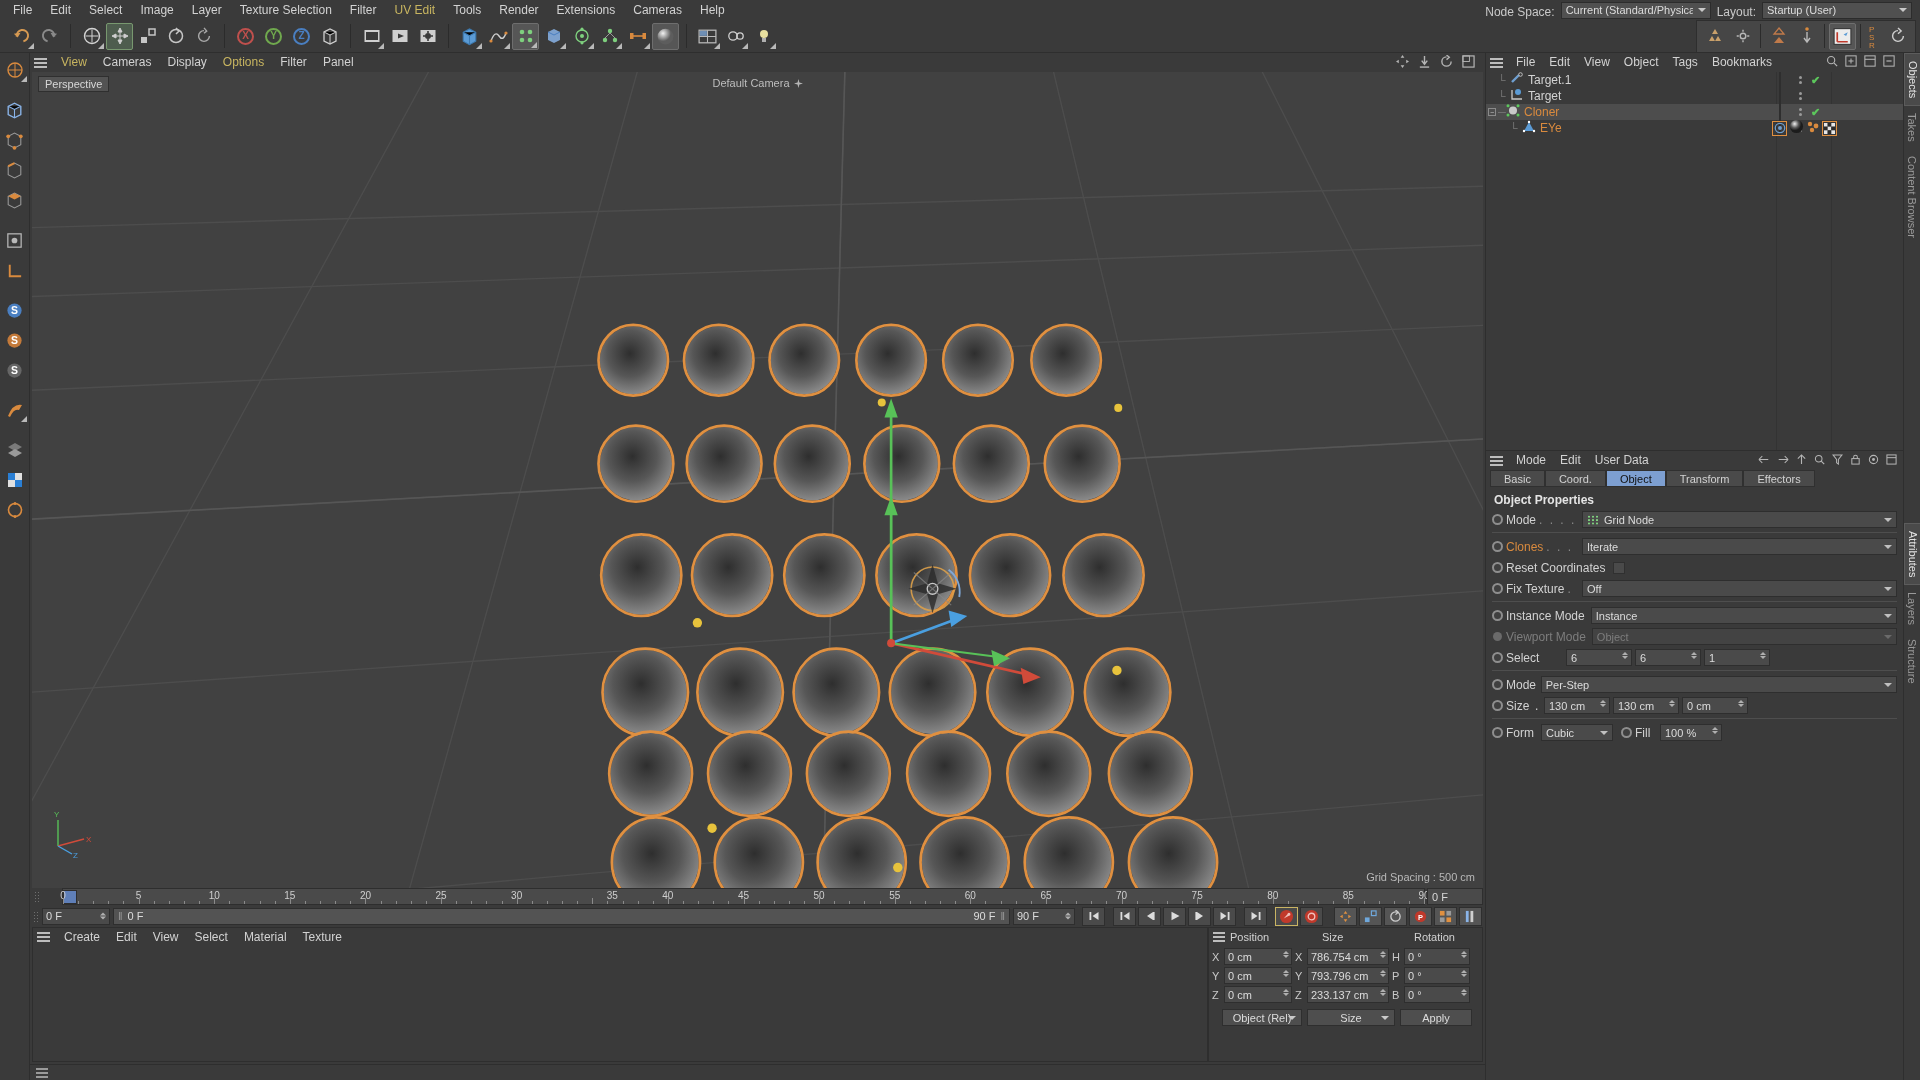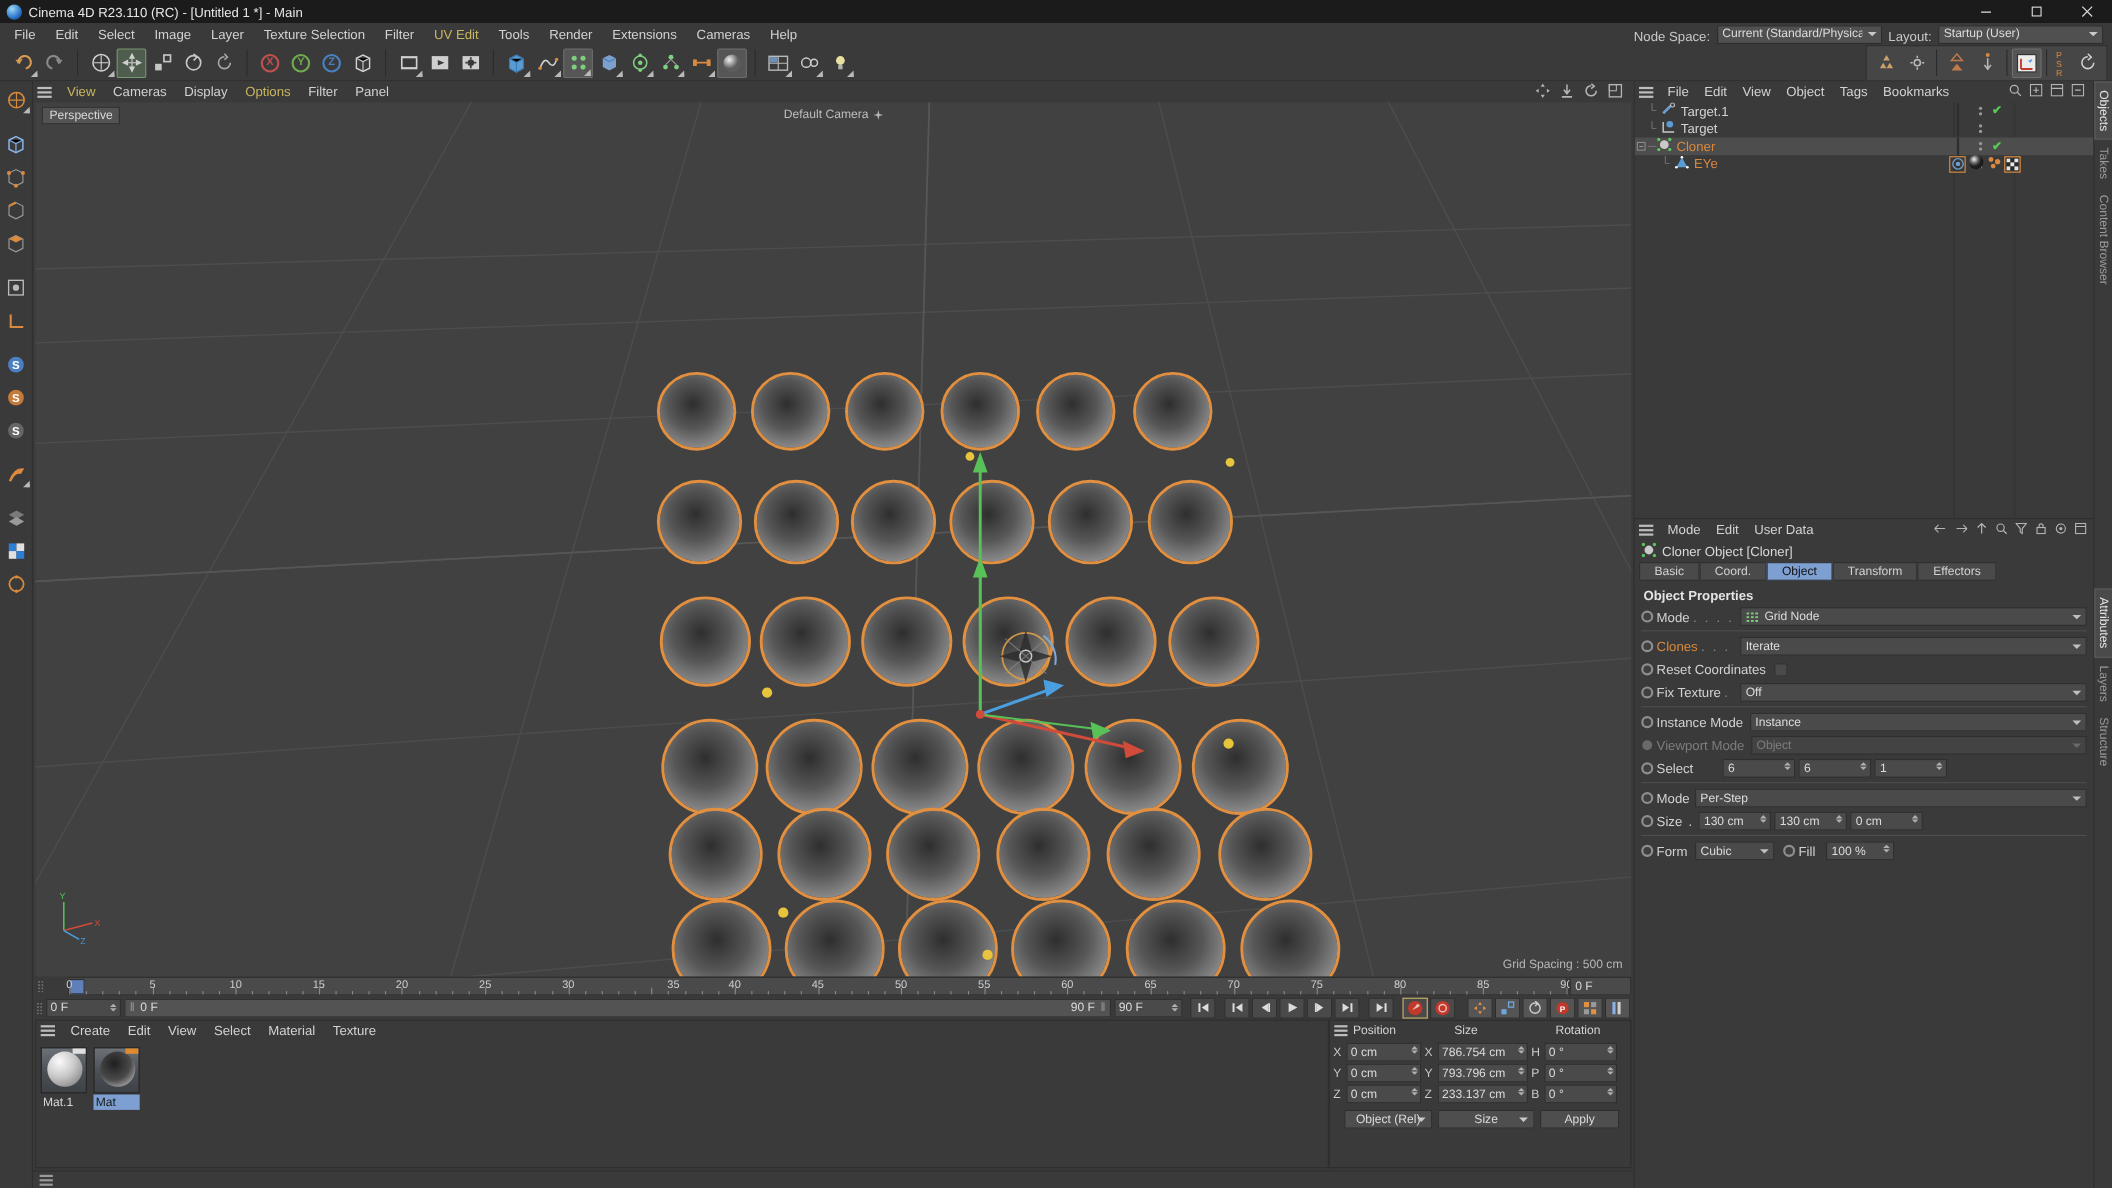--- a/index.html
+++ b/index.html
@@ -179,42 +179,20 @@
   .pcheck { width:12px;height:12px; background:#4a4a4a; border:1px solid #303030;}
   .griddots { width:12px;height:10px; background-image:radial-gradient(#bdbdbd 38%, transparent 40%); background-size:4px 3.4px; flex:0 0 12px;}
   .griddots.g { background-image:radial-gradient(#7ed07e 38%, transparent 40%); }
   .statusbar { height:16px; background:#3a3a3a; display:flex; align-items:center; padding-left:6px; flex:0 0 16px; border-top:1px solid #2e2e2e;}
 </style>
 </head>
 <body>
 
 <div class="app">
 
-  <div class="titlebar">
-    <div class="tlogo"></div>
-    <div class="ttext">Cinema 4D R23.110 (RC) - [Untitled 1 *] - Main</div>
-    <div class="winbtns">
-      <div class="winbtn">
-        <svg width="11" height="11" viewBox="0 0 11 11">
-            <line x1="1" y1="6" x2="10" y2="6" stroke="#e0e0e0" stroke-width="1"></line>
-          </svg>
-      </div>
-      <div class="winbtn">
-        <svg width="11" height="11" viewBox="0 0 11 11">
-            <rect x="1.5" y="1.5" width="8" height="8" fill="none" stroke="#e0e0e0" stroke-width="1"></rect>
-          </svg>
-      </div>
-      <div class="winbtn close">
-        <svg width="11" height="11" viewBox="0 0 11 11">
-            <line x1="1" y1="1" x2="10" y2="10" stroke="#e0e0e0" stroke-width="1"></line>
-            <line x1="10" y1="1" x2="1" y2="10" stroke="#e0e0e0" stroke-width="1"></line>
-          </svg>
-      </div>
-    </div>
-  </div>
 
   <div class="menubar">
     <div class="mi">File</div>
     <div class="mi">Edit</div>
     <div class="mi">Select</div>
     <div class="mi">Image</div>
     <div class="mi">Layer</div>
     <div class="mi">Texture Selection</div>
     <div class="mi">Filter</div>
     <div class="mi hl">UV Edit</div>
@@ -1118,36 +1096,20 @@
               <i style="display:block;width:13px;height:2px;background:#bdbdbd"></i>
               <i style="display:block;width:13px;height:2px;background:#bdbdbd"></i>
             </span>
             <div class="mi">Create</div>
             <div class="mi">Edit</div>
             <div class="mi">View</div>
             <div class="mi">Select</div>
             <div class="mi">Material</div>
             <div class="mi">Texture</div>
           </div>
-          <div class="matlist">
-            <div class="matitem">
-              <div class="matsw">
-                <div class="ball" style="background:radial-gradient(circle at 34% 28%, #fbfbfb, #c9c9c9 45%, #6f6f6f 100%)"></div>
-                <div class="flag"></div>
-              </div>
-              <div class="matname">Mat.1</div>
-            </div>
-            <div class="matitem">
-              <div class="matsw">
-                <div class="ball" style="background:radial-gradient(circle at 40% 34%, #1f1f1f, #4a4a4a 52%, #dcdcdc 100%)"></div>
-                <div class="flag or"></div>
-              </div>
-              <div class="matname sel">Mat</div>
-            </div>
-          </div>
         </div>
 
         <div class="coord">
           <div class="coordhdr">
             <span style="margin-right:5px;display:flex;flex-direction:column;gap:2px">
               <i style="display:block;width:12px;height:2px;background:#bdbdbd"></i>
               <i style="display:block;width:12px;height:2px;background:#bdbdbd"></i>
               <i style="display:block;width:12px;height:2px;background:#bdbdbd"></i>
             </span>
             <span class="ch" style="width:92px">Position</span>
@@ -1468,32 +1430,20 @@
                   <circle cx="6" cy="6" r="4.5" fill="none" stroke="#b5b5b5" stroke-width="1.1"></circle>
                   <circle cx="6" cy="6" r="1.6" fill="#b5b5b5"></circle>
                 </svg></span>
             <span><svg width="11" height="11" viewBox="0 0 12 12">
                   <rect x="1" y="1" width="10" height="10" fill="none" stroke="#b5b5b5" stroke-width="1.1"></rect>
                   <path d="M1 4 H11" stroke="#b5b5b5" stroke-width="1.1"></path>
                 </svg></span>
           </div>
         </div>
 
-        <div class="atitle">
-          <span>
-            <svg width="14" height="14" viewBox="0 0 14 14">
-                <circle cx="7" cy="7" r="4" fill="#c9c9c9"></circle>
-                <circle cx="2" cy="2" r="1.5" fill="#5cc75c"></circle>
-                <circle cx="12" cy="2" r="1.5" fill="#5cc75c"></circle>
-                <circle cx="2" cy="12" r="1.5" fill="#5cc75c"></circle>
-                <circle cx="12" cy="12" r="1.5" fill="#5cc75c"></circle>
-              </svg>
-          </span>
-          <span>Cloner Object [Cloner]</span>
-        </div>
 
         <div class="atabs">
           <div class="atab">Basic</div>
           <div class="atab">Coord.</div>
           <div class="atab act">Object</div>
           <div class="atab">Transform</div>
           <div class="atab">Effectors</div>
         </div>
 
         <div class="aprops">

